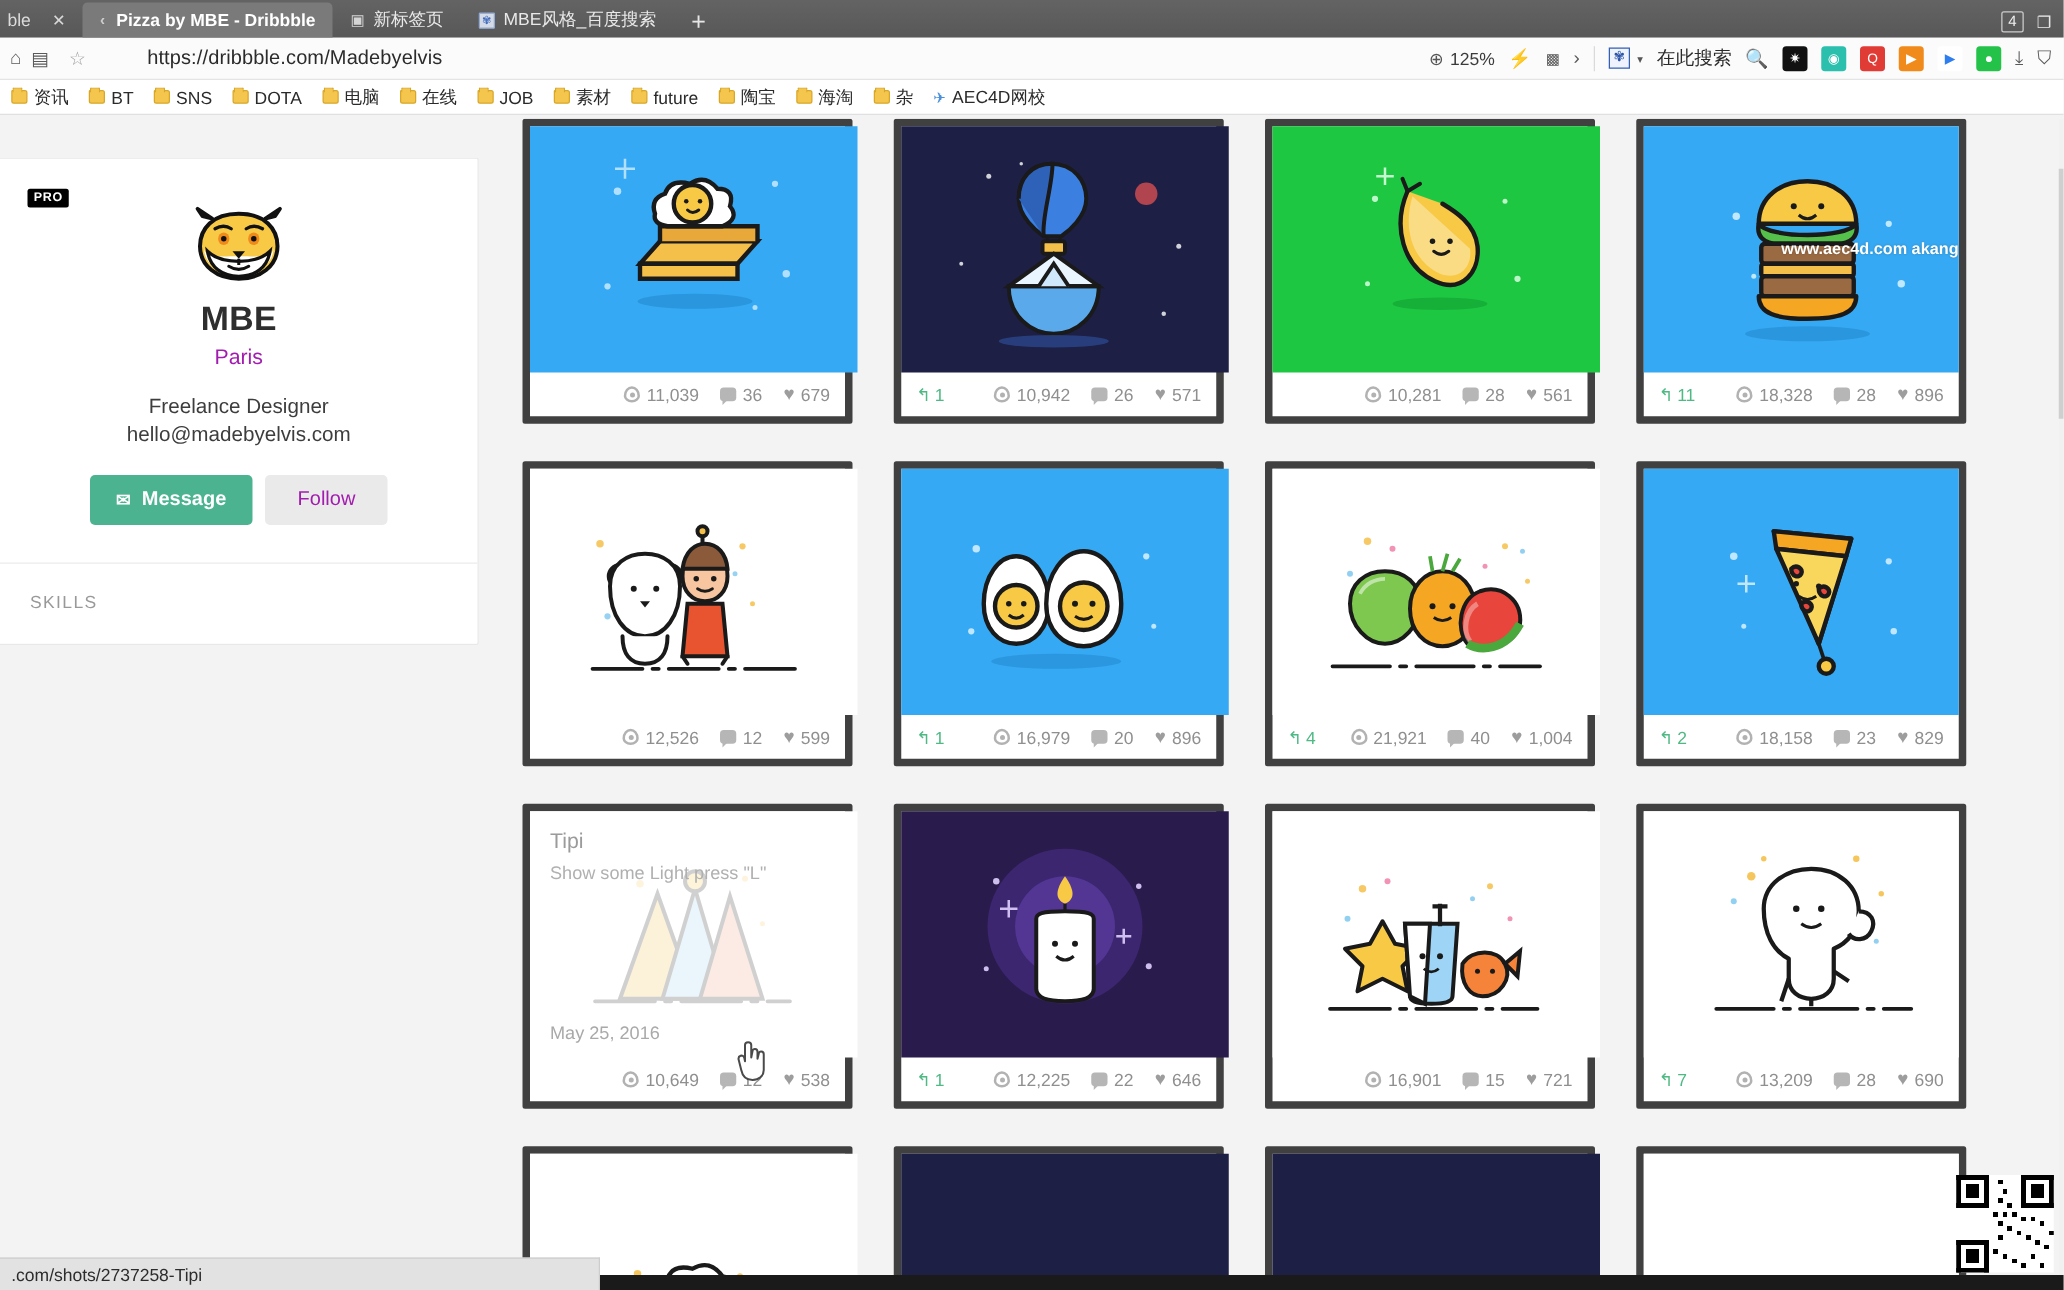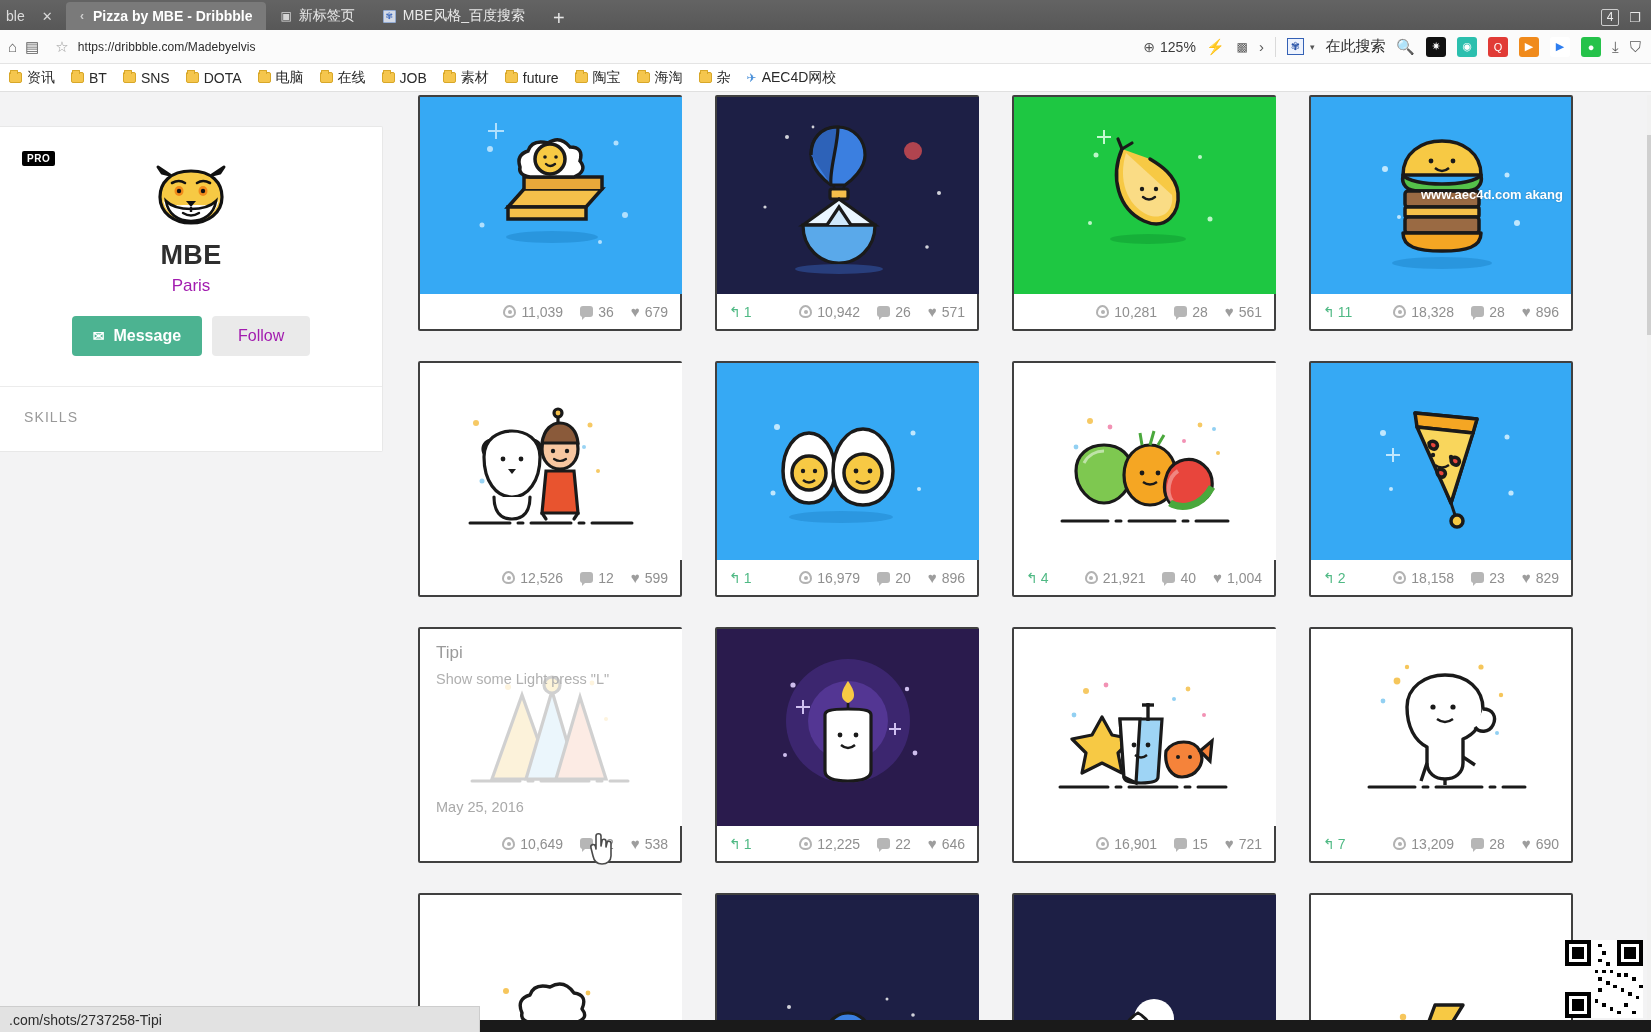--- a/index.html
+++ b/index.html
@@ -39,21 +39,21 @@
   }
   .win-icon { color:#e8e8e8; font-size:13px; }
 
   .toolbar {
     height:34px; background:#fbfbfb; display:flex; align-items:center;
     border-bottom:1px solid #e4e4e4; padding:0 8px; gap:8px;
   }
   .tb-icon { color:#5a5a5a; font-size:15px; display:flex; align-items:center; }
   .urlbox { flex:1; display:flex; align-items:center; gap:9px; padding-left:8px; }
   .url-star { color:#9a9a9a; font-size:15px; }
-  .url-text { font-size:12px; color:#2b2b2b; letter-spacing:.1px; }
+  .url-text { font-size:16px; color:#2b2b2b; letter-spacing:.1px;margin-left:40px; }
   .tb-right { display:flex; align-items:center; gap:11px; padding-right:2px;}
   .zoom-chip { display:flex; align-items:center; gap:5px; font-size:14px; color:#3b3b3b; }
   .zoom-ico { font-size:14px; color:#555; }
   .divider-v { width:1px; height:20px; background:#dadada; }
   .search-chip { display:flex; align-items:center; gap:6px; }
   .paw {
     width:17px; height:17px; border:1px solid #3461b5; background:#eef3fd;
     color:#2c55a8; font-size:11px; line-height:15px; text-align:center;
   }
   .ext { width:20px; height:20px; border-radius:3px; display:flex; align-items:center;
@@ -105,21 +105,21 @@
     border:1px solid #dfdfdf; border-radius:3px; padding:6px 12px;
     font-size:15px; color:#4a4a4a; background:#fff;
   }
 
   
   .grid {
     position:absolute; left:418px; top:0; right:0;
     display:grid; grid-template-columns:repeat(4, 264px);
     column-gap:33px; row-gap:30px;
   }
-  .shot { background:#fff; border:2px solid #404040; border-radius:2px; position:relative; }
+  .shot { background:#fff; border:6px solid #404040; border-radius:2px; position:relative; }
   .thumb { width:262px; height:197px; position:relative; overflow:hidden; display:block; }
   .shot.last .thumb { width:auto; }
   .stats {
     height:35px; display:flex; align-items:center; padding:0 12px; gap:4px;
     font-size:14px; color:#9a9a9a;text-align:right;
   }
   .stat { display:flex; align-items:center; gap:5px; }
   .stats .spacer { flex:1; }
   .rebound { color:#4fb984; display:flex; align-items:center; gap:3px; font-size:14px;}
   .eye { width:13px;height:13px;border:2px solid #b2b2b2;border-radius:50% 50% 50% 50%/60% 60% 40% 40%; position:relative;}
@@ -289,20 +289,24 @@
         <circle cx="51" cy="26" r="2.2" fill="#111"></circle>
         <path d="M20 18 Q27 14 33 18" stroke="#111" stroke-width="2.6" fill="none" stroke-linecap="round"></path>
         <path d="M45 18 Q51 14 58 18" stroke="#111" stroke-width="2.6" fill="none" stroke-linecap="round"></path>
         <path d="M34 36 L44 36 L39 42 Z" fill="#111"></path>
         <path d="M39 42 L39 47" stroke="#111" stroke-width="2.4"></path>
         <path d="M31 48 Q39 53 47 48" stroke="#111" stroke-width="2.4" fill="none" stroke-linecap="round"></path>
       </svg>
     </div>
     <div class="pf-name">MBE</div>
     <div class="pf-loc">Paris</div>
+    <div class="pf-bio">
+      <span>Freelance Designer</span><br>
+      <span>hello@madebyelvis.com</span>
+    </div>
     <div class="pf-actions">
       <button class="btn-message">
         <span style="font-size:14px;">✉</span>
         <span>Message</span>
       </button>
       <button class="btn-follow">Follow</button>
     </div>
     <div class="skills-sec">
       <div class="skills-title">SKILLS</div>
     </div>

